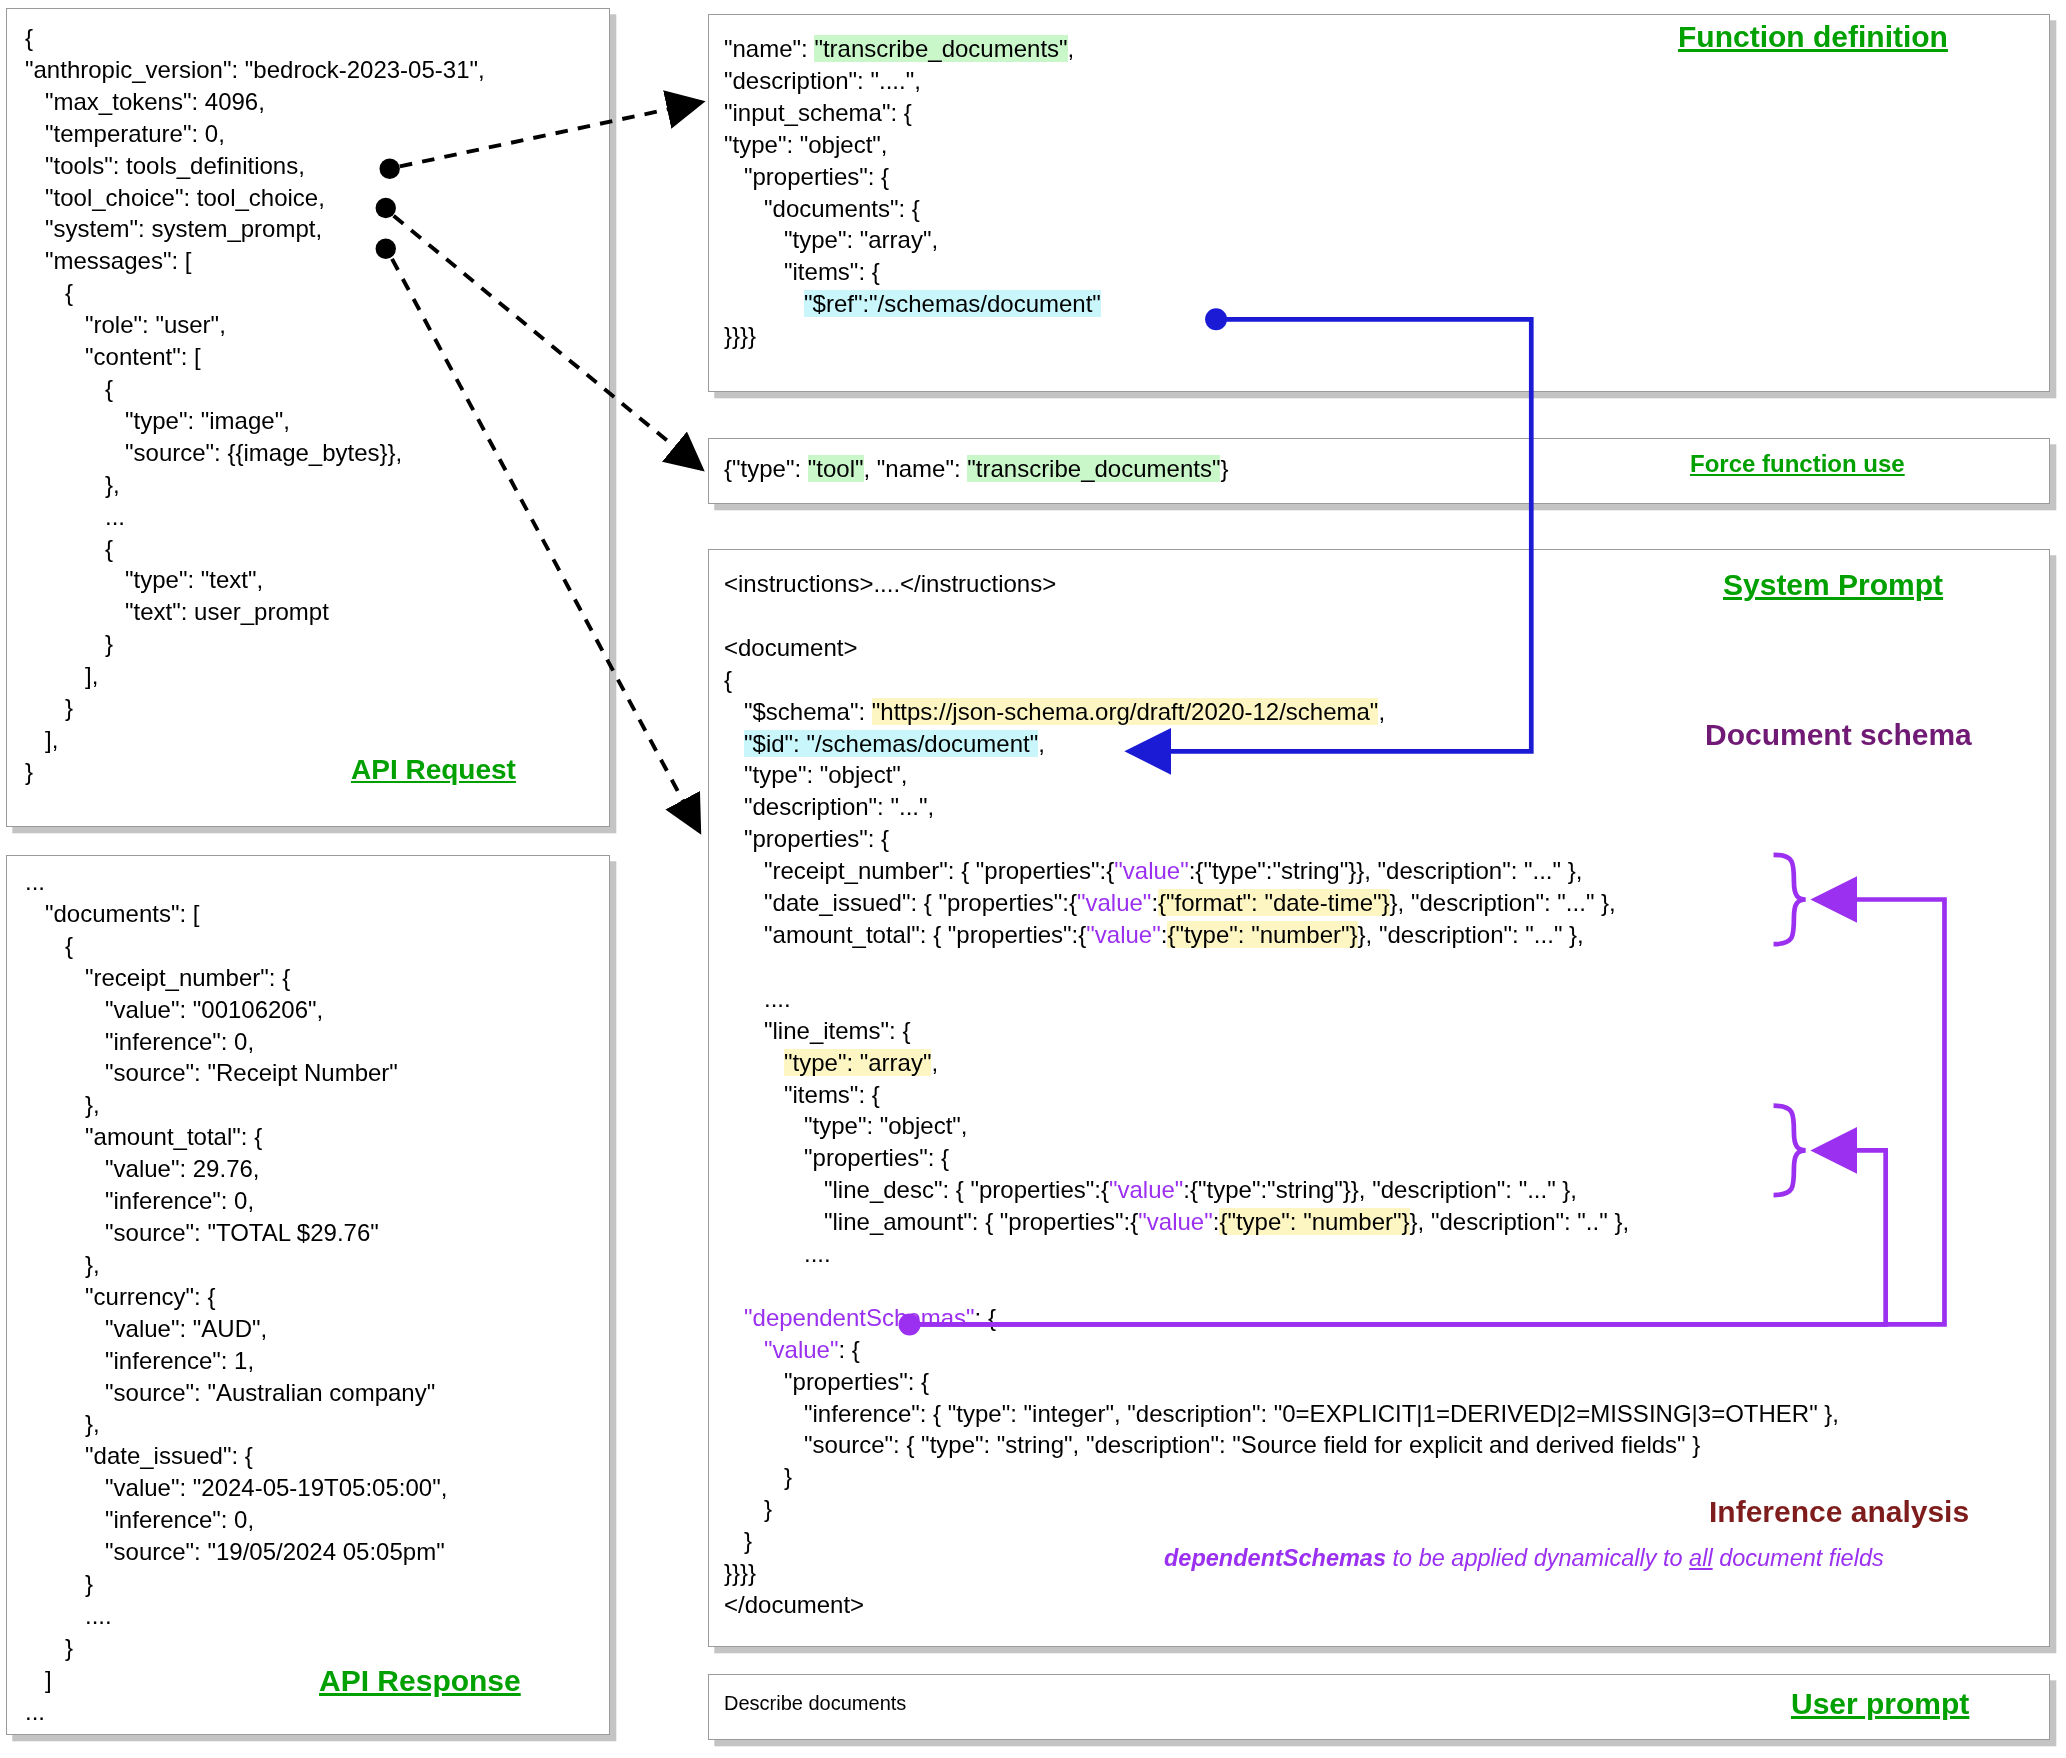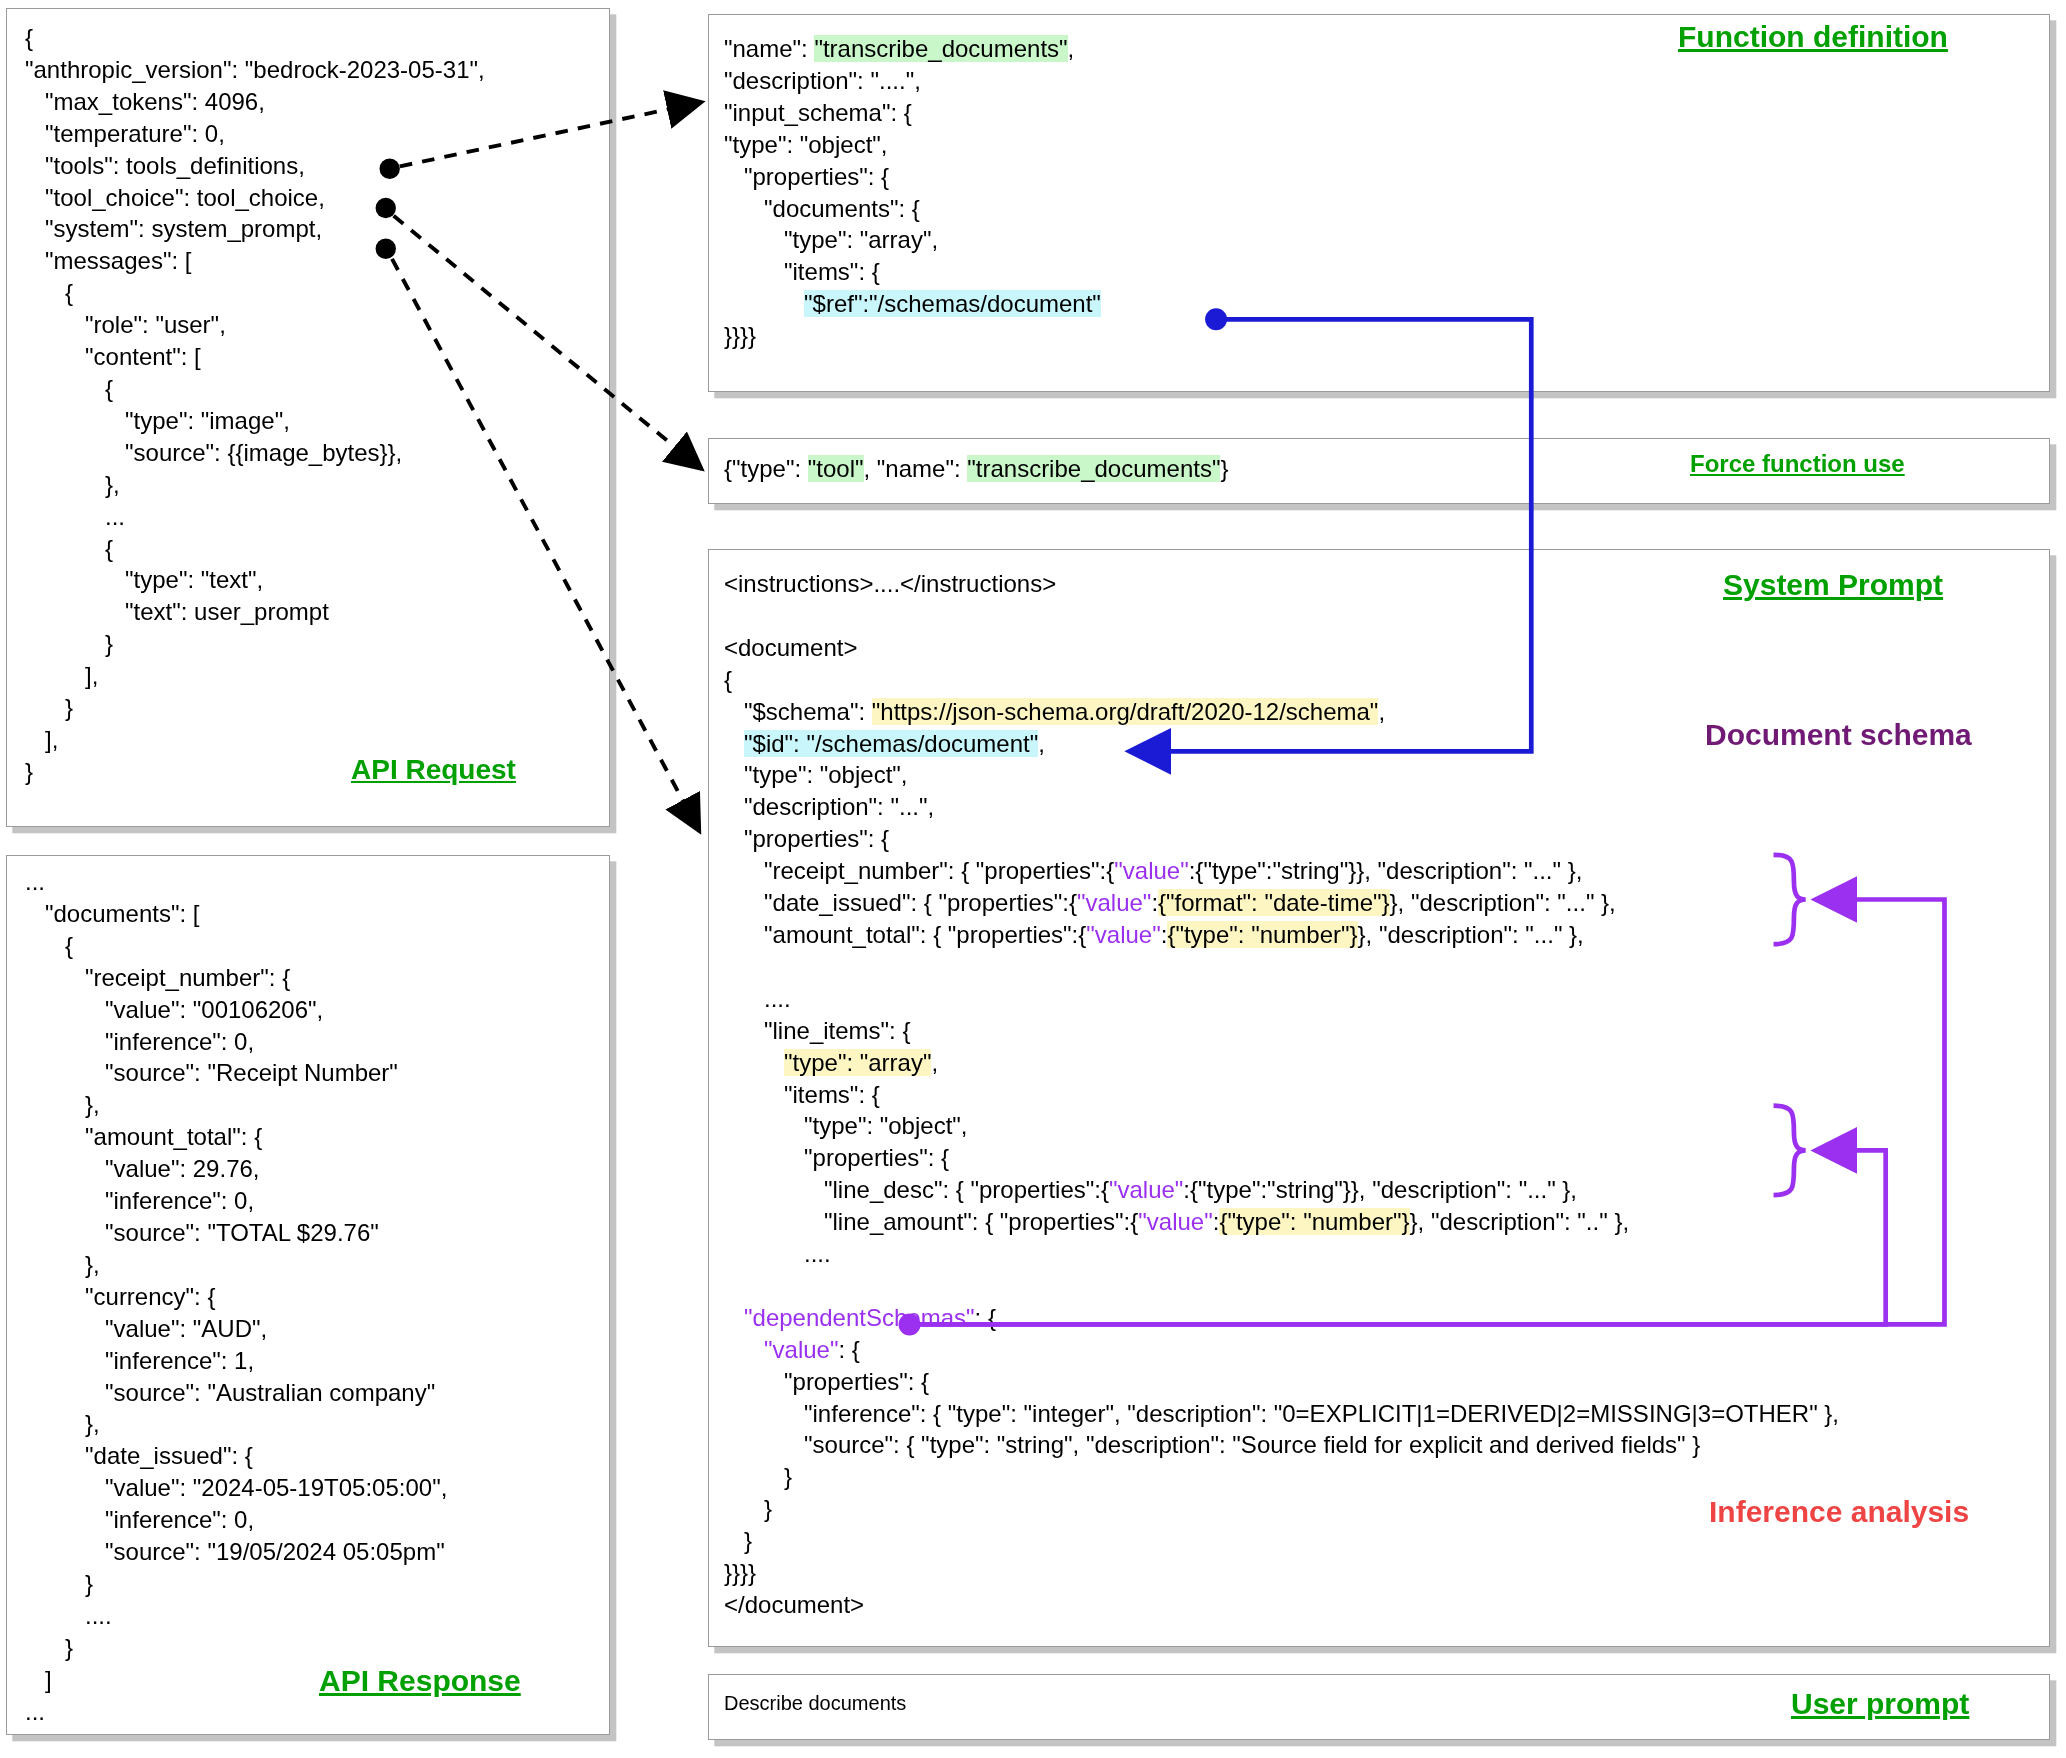--- a/index.html
+++ b/index.html
@@ -8,21 +8,21 @@
 
   .panel{position:absolute;background:#fff;border:1.6px solid #9a9a9a;
          box-shadow:6.3px 6.3px 0 0 #c4c4c4;box-sizing:border-box;}
 
   .code{position:absolute;white-space:pre;font-family:"Liberation Sans",sans-serif;
         color:#000;line-height:1.33;}
 
   .lbl{position:absolute;font-weight:bold;white-space:pre;}
   .lbl-green{color:#00a000;text-decoration:underline;}
   .lbl-blue{color:#701a75;}
-  .lbl-purple{color:#ef4444;}
+  .lbl-purple{color:#7f1d1d;}
   .lbl-note{color:#9b30f0;font-style:italic;font-weight:bold;}
 
   .hl-green{background:#c9f7c9;}
   .hl-cyan{background:#c8f6fb;}
   .hl-yellow{background:#fdf6c3;}
   .v-purple{color:#9b30f0;}
   .u{text-decoration:underline;}
 
   svg.overlay{position:absolute;left:0;top:0;width:2066px;height:1759px;pointer-events:none;}
 </style>
@@ -140,20 +140,21 @@
             "inference": { "type": "integer", "description": "0=EXPLICIT|1=DERIVED|2=MISSING|3=OTHER" },
             "source": { "type": "string", "description": "Source field for explicit and derived fields" }
          }
       }
    }
 }}}}
 &lt;/document&gt;</div>
   <div class="lbl lbl-green" style="left:1723px;top:568px;font-size:30px;">System Prompt</div>
   <div class="lbl lbl-blue" style="left:1705px;top:718px;font-size:30px;">Document schema</div>
   <div class="lbl lbl-purple" style="left:1709px;top:1495px;font-size:30px;">Inference analysis</div>
+  <div class="lbl lbl-note" style="left:1164px;top:1545px;font-size:23.5px;" id="inf-note"><span style="font-weight:bold">dependentSchemas</span><span style="font-weight:normal"> to be applied dynamically to </span><span class="u" style="font-weight:normal">all</span><span style="font-weight:normal"> document fields</span></div>
 
   <div class="panel" style="left:708px;top:1674px;width:1342px;height:66px;">
   </div>
   <div class="code" style="left:724px;top:1690px;font-size:20px;">Describe documents</div>
   <div class="lbl lbl-green" style="left:1791px;top:1687px;font-size:30px;">User prompt</div>
 
   <svg class="overlay" viewBox="0 0 2635 2243">
     <defs>
       <marker id="arrBlack" markerWidth="12" markerHeight="12" refX="9" refY="5" orient="auto" markerUnits="strokeWidth">
         <path d="M0,0 L10,5 L0,10 z" fill="#000"></path>

